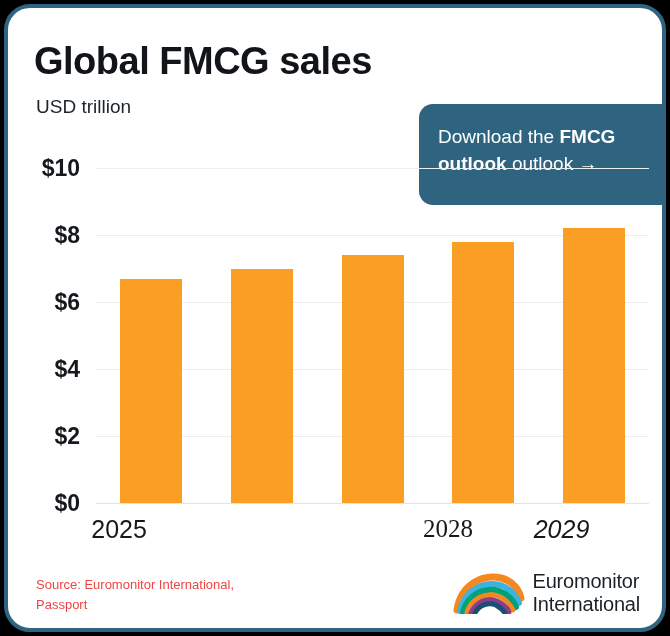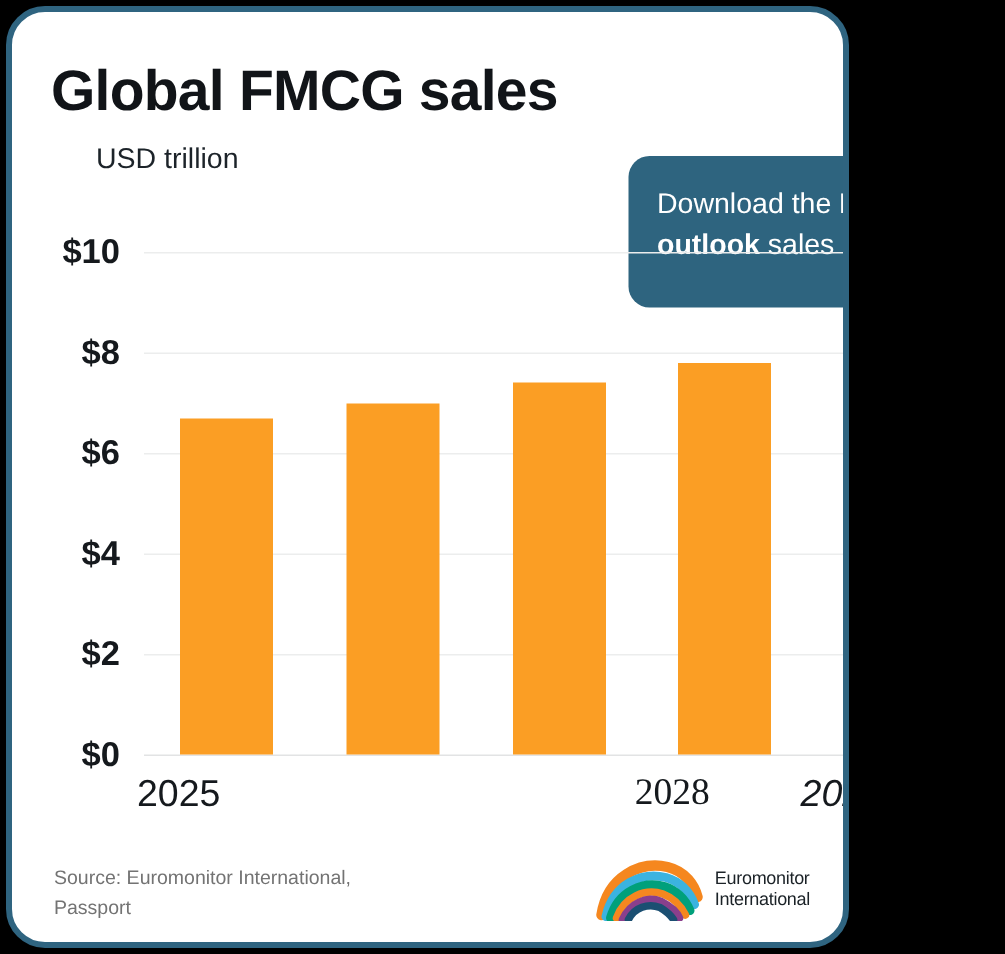--- a/index.html
+++ b/index.html
@@ -5,21 +5,21 @@
   * { box-sizing: border-box; margin: 0; padding: 0; }
   html, body {
     width: 670px; height: 636px;
     background: #000000;
     font-family: "Liberation Sans", sans-serif;
     overflow: hidden;
   }
   #card {
     position: absolute;
     left: 4px; top: 4px;
-    width: 562px; height: 628px;
+    width: 662px; height: 628px;
     background: #ffffff;
     border: 4px solid #2f6480;
     border-radius: 26px;
     overflow: hidden;
   }
   
   #title {
     position: absolute;
     left: 26px; top: 32px;
     font-size: 38px;
@@ -27,21 +27,20 @@
     letter-spacing: -0.5px;
     color: #111418;
     white-space: nowrap;
   }
   #subtitle {
     position: absolute;
     left: 28px; top: 88px;
     font-size: 19px;
     font-weight: 400;
     color: #1c2329;
-    margin-left: 28px;
   }
   
   #cta {
     position: absolute;
     left: 411px; top: 96px;
     width: 251px; height: 101px;
     background: #2e647f;
     border-top-left-radius: 14px;
     border-bottom-left-radius: 14px;
     color: #ffffff;
@@ -88,48 +87,48 @@
     text-align: left;
     font-size: 25px;
     color: #15191d;
   }
   
   #source {
     position: absolute;
     left: 28px; top: 567px;
     font-size: 13px;
     line-height: 1.5;
-    color: #737373;
+    color: #ef4444;
     width: 240px;
   }
   #logo {
     position: absolute;
     right: 22px; top: 560px;
     height: 50px;
     display: flex;
     align-items: center;
     gap: 8px;
   }
   #logo-text {
-    font-size: 12px;
+    font-size: 20px;
     line-height: 1.15;
     color: #1b2227;
     letter-spacing: -0.2px;
   }
 </style>
 </head>
 <body>
 
 <div id="card">
 
   <div id="title">Global FMCG sales</div>
   <div id="subtitle">USD trillion</div>
 
   <a id="cta">
-    <span>Download the </span><b>FMCG outlook</b><span> sales </span><span>→</span>
+    <span>Download the </span><b>FMCG outlook</b><span> outlook </span><span>→</span>
   </a>
 
   <div id="plot">
       <div class="gridline base" style="top: 335px;">
         <span class="ytick">$0</span>
       </div>
       <div class="gridline" style="top: 268px;">
         <span class="ytick">$2</span>
       </div>
       <div class="gridline" style="top: 201px;">

